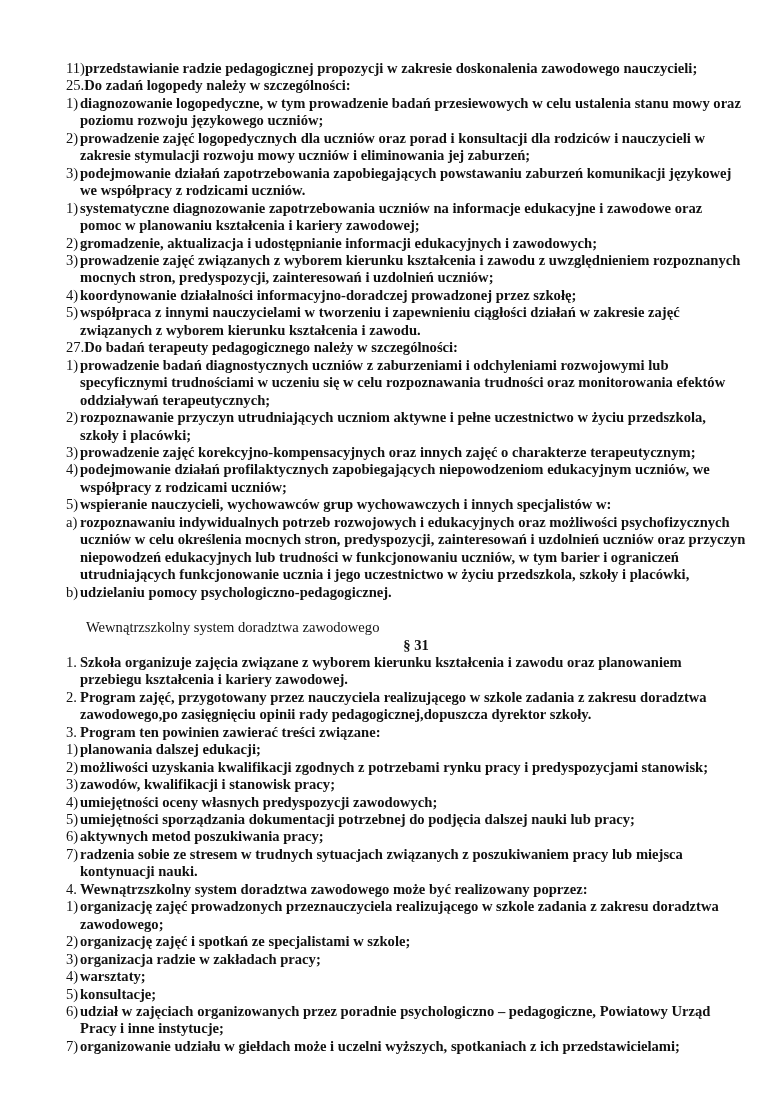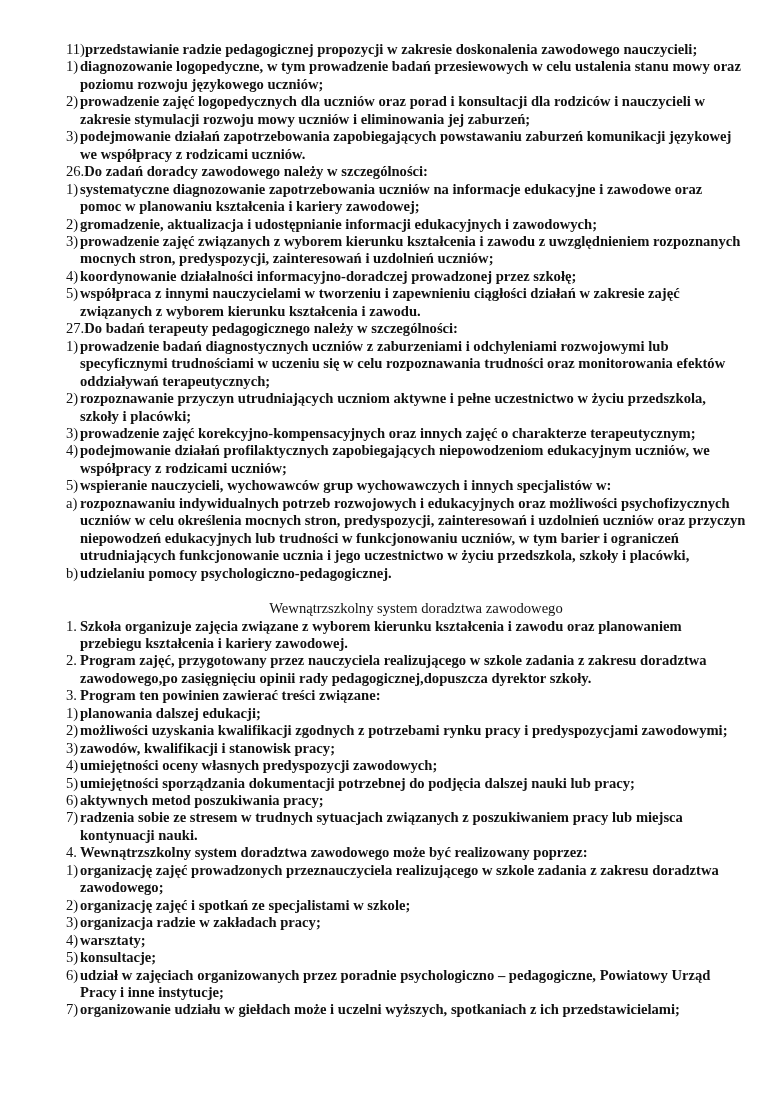--- a/index.html
+++ b/index.html
@@ -9,68 +9,68 @@
     width: 781px; height: 1117px;
     background: #ffffff;
     font-family: "Liberation Serif", "DejaVu Serif", serif;
     font-size: 14.6px;
     line-height: 17.45px;
     color: #111111;
   }
   .content {
     position: absolute;
     left: 66px;
-    top: 41px;
+    top: 60px;
     width: 680px;
   }
   .item {
     display: flex;
     align-items: flex-start;
   }
   .num {
     flex: 0 0 14px;
     white-space: nowrap;
   }
   .txt { flex: 1 1 auto; font-weight: bold; }
   .spacer { height: 18px; }
   .heading {
-    text-align: center;
+    text-align: left;
     padding-left: 20px;
   }
   .para {
     text-align: center;
     font-weight: bold;
     padding-left: 20px;
   }
 </style>
 </head>
 <body>
 
 <div class="page">
   <div class="content">
     <div id="top-list">
         <div class="item">
           <span class="num">11)</span>
           <span class="txt">przedstawianie radzie pedagogicznej propozycji w zakresie doskonalenia zawodowego nauczycieli;</span>
         </div>
         <div class="item">
+          <span class="num">25.</span>
+          <span class="txt">Do zadań logopedy należy w szczególności:</span>
+        </div>
+        <div class="item">
           <span class="num">1)</span>
           <span class="txt">diagnozowanie logopedyczne, w tym prowadzenie badań przesiewowych w celu ustalenia stanu mowy oraz poziomu rozwoju językowego uczniów;</span>
         </div>
         <div class="item">
           <span class="num">2)</span>
           <span class="txt">prowadzenie zajęć logopedycznych dla uczniów oraz porad i konsultacji dla rodziców i nauczycieli w zakresie stymulacji rozwoju mowy uczniów i eliminowania jej zaburzeń;</span>
         </div>
         <div class="item">
           <span class="num">3)</span>
           <span class="txt">podejmowanie działań zapotrzebowania zapobiegających powstawaniu zaburzeń komunikacji językowej we współpracy z rodzicami uczniów.</span>
-        </div>
-        <div class="item">
-          <span class="num">26.</span>
-          <span class="txt">Do zadań doradcy zawodowego należy w szczególności:</span>
         </div>
         <div class="item">
           <span class="num">1)</span>
           <span class="txt">systematyczne diagnozowanie zapotrzebowania uczniów na informacje edukacyjne i zawodowe oraz pomoc w planowaniu kształcenia i kariery zawodowej;</span>
         </div>
         <div class="item">
           <span class="num">2)</span>
           <span class="txt">gromadzenie, aktualizacja i udostępnianie informacji edukacyjnych i zawodowych;</span>
         </div>
         <div class="item">
@@ -113,40 +113,41 @@
           <span class="num">a)</span>
           <span class="txt">rozpoznawaniu indywidualnych potrzeb rozwojowych i edukacyjnych oraz możliwości psychofizycznych uczniów w celu określenia mocnych stron, predyspozycji, zainteresowań i uzdolnień uczniów oraz przyczyn niepowodzeń edukacyjnych lub trudności w funkcjonowaniu uczniów, w tym barier i ograniczeń utrudniających funkcjonowanie ucznia i jego uczestnictwo w życiu przedszkola, szkoły i placówki,</span>
         </div>
         <div class="item">
           <span class="num">b)</span>
           <span class="txt">udzielaniu pomocy psychologiczno-pedagogicznej.</span>
         </div>
       </div>
     <div class="spacer"></div>
     <div class="heading">Wewnątrzszkolny system doradztwa zawodowego</div>
+    <div class="para">§ 31</div>
     <div id="bottom-list">
         <div class="item">
           <span class="num">1.</span>
           <span class="txt">Szkoła organizuje zajęcia związane z wyborem kierunku kształcenia i zawodu oraz planowaniem przebiegu kształcenia i kariery zawodowej.</span>
         </div>
         <div class="item">
           <span class="num">2.</span>
           <span class="txt">Program zajęć, przygotowany przez nauczyciela realizującego w szkole zadania z zakresu doradztwa zawodowego,po zasięgnięciu opinii rady pedagogicznej,dopuszcza dyrektor szkoły.</span>
         </div>
         <div class="item">
           <span class="num">3.</span>
           <span class="txt">Program ten powinien zawierać treści związane:</span>
         </div>
         <div class="item">
           <span class="num">1)</span>
           <span class="txt">planowania dalszej edukacji;</span>
         </div>
         <div class="item">
           <span class="num">2)</span>
-          <span class="txt">możliwości uzyskania kwalifikacji zgodnych z potrzebami rynku pracy i predyspozycjami zawodowymi;</span>
+          <span class="txt">możliwości uzyskania kwalifikacji zgodnych z potrzebami rynku pracy i predyspozycjami stanowisk;</span>
         </div>
         <div class="item">
           <span class="num">3)</span>
           <span class="txt">zawodów, kwalifikacji i stanowisk pracy;</span>
         </div>
         <div class="item">
           <span class="num">4)</span>
           <span class="txt">umiejętności oceny własnych predyspozycji zawodowych;</span>
         </div>
         <div class="item">

